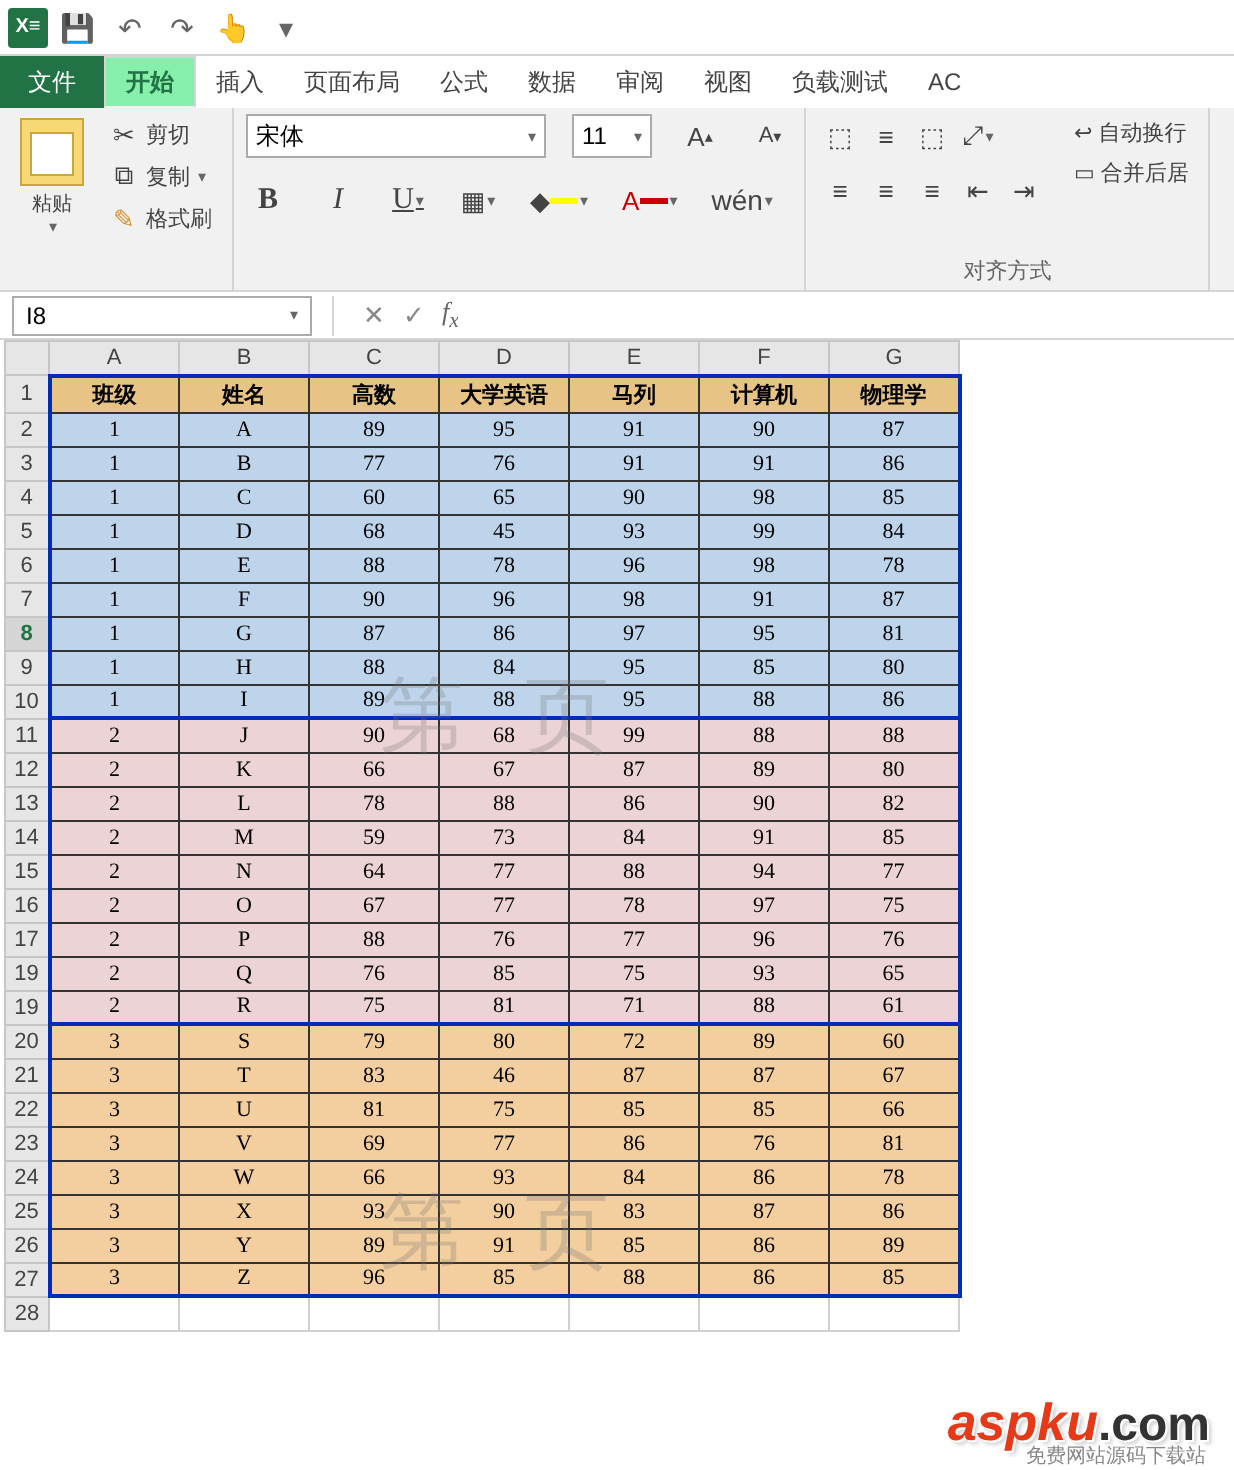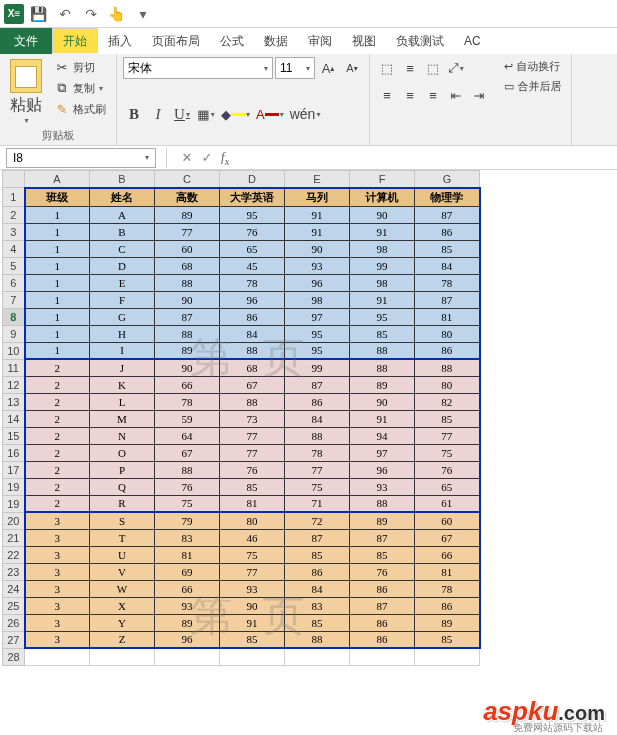--- a/index.html
+++ b/index.html
@@ -5,36 +5,36 @@
 * { box-sizing: border-box; }
 body { margin: 0; padding: 0; font-family: "Microsoft YaHei", Arial, sans-serif; background: #fff; width: 617px; height: 735px; overflow: hidden; position: relative; }
 
 .titlebar { height: 28px; background: #fff; border-bottom: 1px solid #d4d4d4; display: flex; align-items: center; padding: 0 4px; gap: 4px; }
 .xl-icon { width: 20px; height: 20px; background: #217346; color: #fff; display: flex; align-items: center; justify-content: center; font-size: 10px; font-weight: bold; border-radius: 2px; }
 .qat-btn { width: 22px; height: 22px; display: flex; align-items: center; justify-content: center; color: #666; font-size: 14px; cursor: pointer; }
 
 .ribbon-tabs { height: 26px; background: #fff; display: flex; align-items: flex-end; }
 .file-tab { background: #217346; color: #fff; height: 26px; padding: 0 14px; display: flex; align-items: center; font-size: 12px; cursor: pointer; }
 .tab { height: 26px; padding: 0 10px; display: flex; align-items: center; font-size: 12px; color: #444; cursor: pointer; }
-.tab.active { border: 1px solid #d4d4d4; border-bottom: 1px solid #f1f1f1; background: #fde047; color: #217346; }
+.tab.active { border: 1px solid #d4d4d4; border-bottom: 1px solid #f1f1f1; background: #86efac; color: #217346; font-weight: bold; }
 
 .ribbon { height: 92px; background: #f1f1f1; border-bottom: 1px solid #d4d4d4; display: flex; }
 .group { border-right: 1px solid #d4d4d4; padding: 3px 6px 0; display: flex; flex-direction: column; }
 .group-body { flex: 1; display: flex; gap: 4px; }
 .group-label { font-size: 11px; color: #666; text-align: center; padding: 2px 0; }
 
 .paste-col { display: flex; flex-direction: column; align-items: center; width: 40px; cursor: pointer; }
 .paste-icon { width: 32px; height: 34px; background: #f8d775; border: 1px solid #c9a63f; position: relative; margin-top: 2px; }
 .paste-icon::before { content: ""; position: absolute; top: 6px; left: 4px; right: 4px; bottom: 4px; background: #fff; border: 1px solid #c9a63f; }
-.paste-label { font-size: 16px; color: #444; margin-top: 2px; }
+.paste-label { font-size: 10px; color: #444; margin-top: 2px; }
 .clip-btns { display: flex; flex-direction: column; gap: 1px; }
 .clip-btn { display: flex; align-items: center; gap: 3px; font-size: 11px; color: #444; padding: 1px 4px; cursor: pointer; height: 20px; }
 .clip-ico { width: 16px; height: 16px; display: flex; align-items: center; justify-content: center; font-size: 13px; }
 
-.font-row { display: flex; align-items: flex-start; gap: 2px; margin-bottom: 20px; }
+.font-row { display: flex; align-items: flex-start; gap: 13px; margin-bottom: 6px; }
 .font-select { width: 150px; height: 22px; border: 1px solid #ababab; background: #fff; font-size: 12px; padding: 0 4px; display: flex; align-items: center; justify-content: space-between; }
 .size-select { width: 40px; height: 22px; border: 1px solid #ababab; background: #fff; font-size: 12px; padding: 0 4px; display: flex; align-items: center; justify-content: space-between; }
 .rb-btn { min-width: 22px; height: 22px; display: flex; align-items: center; justify-content: center; font-size: 13px; color: #444; cursor: pointer; padding: 0 2px; }
 .rb-btn.b { font-weight: bold; font-family: "Times New Roman"; font-size: 15px; }
 .rb-btn.i { font-style: italic; font-family: "Times New Roman"; font-size: 15px; }
 .rb-btn.u { text-decoration: underline; font-family: "Times New Roman"; font-size: 15px; }
 .dd { font-size: 8px; color: #666; margin-left: 1px; }
 .colorbar { width: 14px; height: 3px; display: inline-block; }
 
 .align-row { display: flex; gap: 1px; margin-bottom: 3px; }
@@ -66,21 +66,21 @@
 .thick-top td { border-top: 2px solid #002db3; }
 .thick-bottom td { border-bottom: 2px solid #002db3; }
 .rowI td { border-bottom: 2px solid #002db3; }
 .grid td:first-of-type { }
 .thick-sides td:first-of-type { border-left: 2px solid #002db3; }
 .thick-sides td:last-of-type { border-right: 2px solid #002db3; }
 
 .watermark { position: absolute; font-size: 42px; color: rgba(120,120,120,0.28); font-family: SimSun, serif; pointer-events: none; letter-spacing: 10px; }
 
 .footer-logo { position: absolute; right: 12px; bottom: 8px; font-size: 26px; font-weight: bold; font-style: italic; color: #e53917; text-shadow: 1px 1px 0 #fff, 2px 2px 2px rgba(0,0,0,0.2); }
-.footer-logo .dot { color: #333; font-style: normal; font-size: 20px; margin-top: 32px; }
+.footer-logo .dot { color: #333; font-style: normal; font-size: 24px; margin-top: 32px; }
 .footer-sub { position: absolute; right: 14px; bottom: 0px; font-size: 10px; color: #888; }
 </style>
 </head>
 <body>
 
 <div class="titlebar">
   <div class="xl-icon">X≡</div>
   <div class="qat-btn">💾</div>
   <div class="qat-btn">↶</div>
   <div class="qat-btn">↷</div>
@@ -119,21 +119,20 @@
             <span class="clip-ico">⧉</span>
             <span>复制</span>
             <span class="dd">▾</span>
           </div>
         <div class="clip-btn">
             <span class="clip-ico" style="color:#d98f2e">✎</span>
             <span>格式刷</span>
           </div>
       </div>
     </div>
-    <div class="group-label">剪贴板</div>
   </div>
 
   <div class="group" style="min-width:246px">
     <div class="group-body" style="flex-direction:column">
       <div class="font-row">
         <div class="font-select">
             <span>宋体</span>
             <span class="dd">▾</span>
           </div>
         <div class="size-select">
@@ -187,20 +186,21 @@
         <div class="wrap-btn">
             <span>↩</span>
             <span>自动换行</span>
           </div>
         <div class="wrap-btn">
             <span>▭</span>
             <span>合并后居</span>
           </div>
       </div>
     </div>
+    <div class="group-label">对齐方式</div>
   </div>
 </div>
 
 <div class="namebox-row">
   <div class="namebox">
       <span>I8</span>
       <span class="dd">▾</span>
     </div>
   <div class="fx-sep"></div>
   <div class="fx-btn">✕</div>

